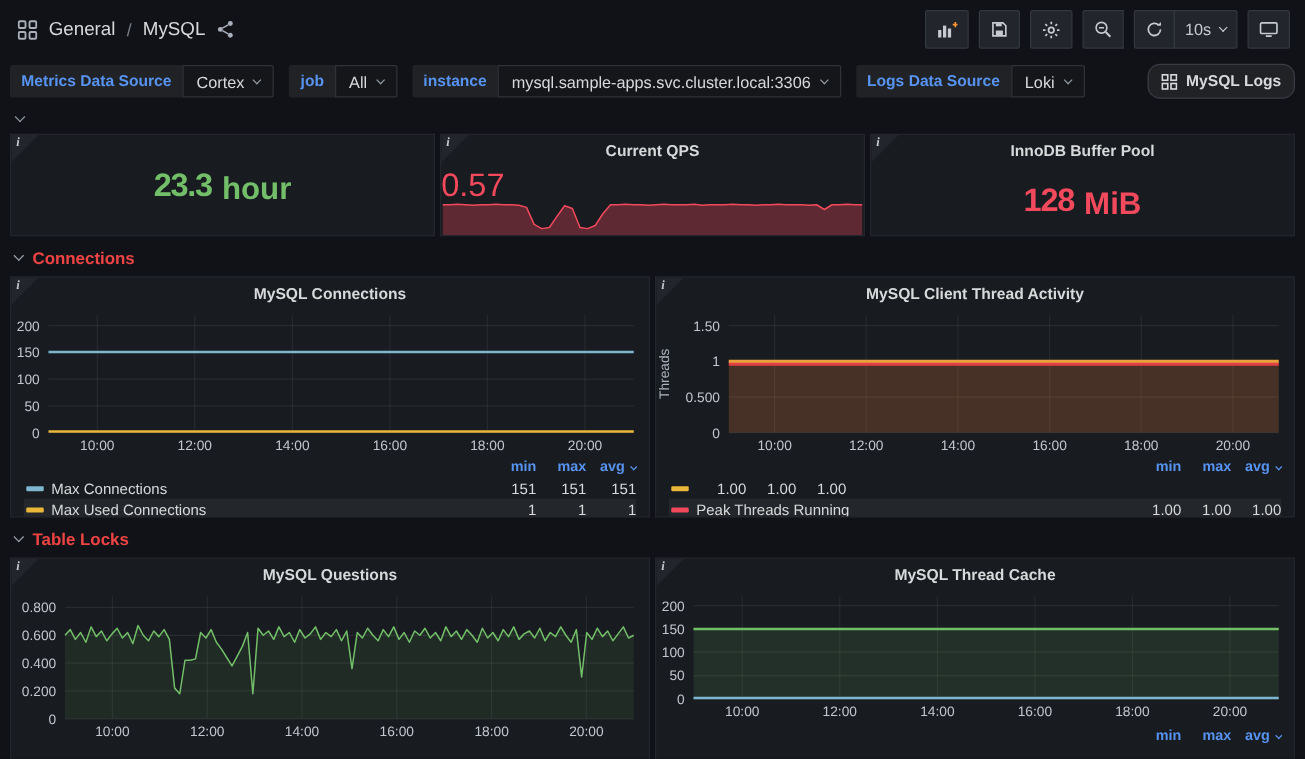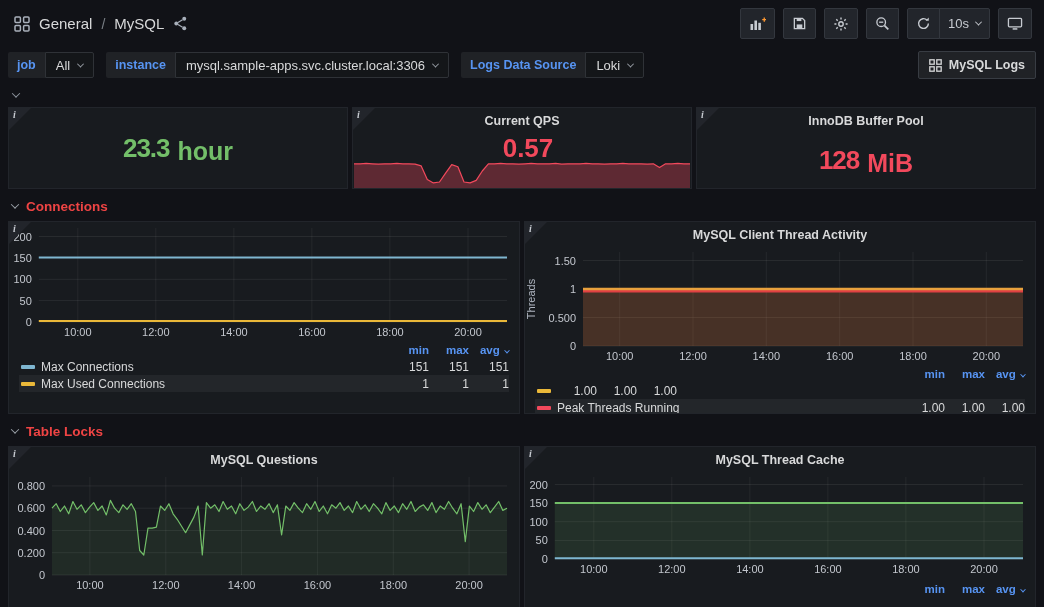--- a/index.html
+++ b/index.html
@@ -31,43 +31,43 @@
   .filters { display:flex; align-items:center; padding:4px 8px 3px 8px; gap:12px; }
   .fpair { display:flex; }
   .flabel { height:26px; display:flex; align-items:center; padding:0 9px;
             background:#202226; color:#5794f2; font-weight:700; font-size:12.5px;
             border-radius:2px 0 0 2px; }
   .fval { height:26px; display:flex; align-items:center; gap:8px; padding:0 10px;
           background:#141619; border:1px solid #2f3237; border-radius:0 2px 2px 0;
           color:#d8d9da; font-size:13px; font-weight:500; cursor:pointer; }
   .fval .chev { color:#9aa0a8; }
   .logs-btn { margin-left:auto; height:28px; display:flex; align-items:center; gap:7px;
-              background:#202226; border:1px solid #383c43; border-radius:2px;
+              background:#202226; border:1px solid #383c43; border-radius:10px;
               color:#d8d9da; font-size:12.5px; font-weight:700; padding:0 10px; cursor:pointer;justify-content:space-between; }
   
   .collapse-row { height:25px; display:flex; align-items:center; padding-left:13px; color:#8e959e; }
   
   .grid-row { display:grid; gap:4px; margin:0 8px; }
   .stats-row { grid-template-columns:1fr 1fr 1fr; height:82px; }
   .row2 { grid-template-columns:1fr 1fr; height:193px; }
   .row3 { grid-template-columns:1fr 1fr; height:175px; }
   .panel { position:relative; background:#181b1f; border:1px solid #22252b; overflow:hidden;
            display:flex; flex-direction:column; }
   .corner { position:absolute; top:0; left:0; width:0; height:0;
             border-top:22px solid #22252b; border-right:22px solid transparent; z-index:3; }
   .corner span { position:absolute; top:-21px; left:4px; font-size:10px; font-style:italic;
                  font-weight:700; color:#c7cbd1; font-family:"Liberation Serif",serif; }
   .ptitle { text-align:center; font-size:12.5px; font-weight:700; color:#d8d9da;
             padding-top:6px; height:24px; flex:none; }
   
   .stat-body { flex:1; display:flex; align-items:center; justify-content:center; gap:8px; }
   .stat-num { font-size:26px; font-weight:700; letter-spacing:-1px; }
   .stat-unit { font-size:25px; font-weight:700; align-self:center; margin-top:6px; }
-  .qps-val { position:absolute; left:12px; right:0; bottom:24px; text-align:center;
-             font-size:26px; font-weight:700; z-index:2; }
+  .qps-val { position:absolute; left:0; right:0; bottom:24px; text-align:left;
+             font-size:26px; font-weight:400; z-index:2; }
   .spark { position:absolute; left:1px; right:1px; bottom:0; height:34px; z-index:1; }
   
   .sec-hdr { display:flex; align-items:center; gap:8px; padding:10px 8px 7px 12px;
              font-size:13.5px; font-weight:700; color:#ef4444; cursor:pointer; }
   .sec-hdr .chev { color:#9aa0a8; margin-top:-2px; }
   
   .chart { position:relative; flex:none; }
   .chart svg { display:block; }
   .ts-chart { height:118px; }
   .q-chart { height:122px; }
@@ -168,20 +168,27 @@
       <svg class="glyph" width="16" height="15" viewBox="0 0 17 16">
           <rect x="1.5" y="2.5" width="14" height="9" rx="1" fill="none" stroke="currentColor" stroke-width="1.4"></rect>
           <line x1="6" y1="13.8" x2="11" y2="13.8" stroke="currentColor" stroke-width="1.6"></line>
         </svg>
     </button>
   </div>
 </div>
 
 <div class="filters">
   <div class="fpair">
+    <span class="flabel">Metrics Data Source</span>
+    <span class="fval">
+        <span>Cortex</span>
+        <span class="chev sm"></span>
+      </span>
+  </div>
+  <div class="fpair">
     <span class="flabel">job</span>
     <span class="fval">
         <span>All</span>
         <span class="chev sm"></span>
       </span>
   </div>
   <div class="fpair">
     <span class="flabel">instance</span>
     <span class="fval">
         <span>mysql.sample-apps.svc.cluster.local:3306</span>
@@ -248,20 +255,21 @@
 <div class="sec-hdr">
   <span class="chev"></span>
   <span>Connections</span>
 </div>
 
 <div class="grid-row row2">
   <div class="panel">
     <div class="corner">
         <span>i</span>
       </div>
+    <div class="ptitle">MySQL Connections</div>
     <div class="chart ts-chart">
         <svg width="510" height="118">
           <line x1="29.799999999999997" x2="498" y1="100.0" y2="100.0" stroke="rgba(255,255,255,0.07)"></line>
           <text x="22.799999999999997" y="104.0" text-anchor="end" fill="#c3c7ce" font-size="11">0</text>
           <line x1="29.799999999999997" x2="498" y1="78.6" y2="78.6" stroke="rgba(255,255,255,0.07)"></line>
           <text x="22.799999999999997" y="82.6" text-anchor="end" fill="#c3c7ce" font-size="11">50</text>
           <line x1="29.799999999999997" x2="498" y1="57.3" y2="57.3" stroke="rgba(255,255,255,0.07)"></line>
           <text x="22.799999999999997" y="61.3" text-anchor="end" fill="#c3c7ce" font-size="11">100</text>
           <line x1="29.799999999999997" x2="498" y1="35.9" y2="35.9" stroke="rgba(255,255,255,0.07)"></line>
           <text x="22.799999999999997" y="39.9" text-anchor="end" fill="#c3c7ce" font-size="11">150</text>

